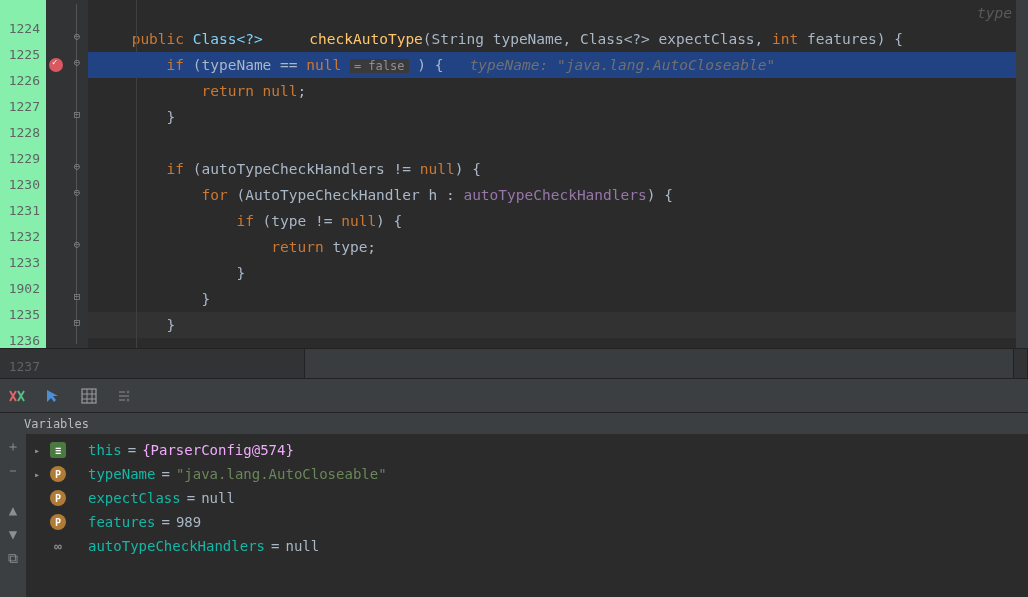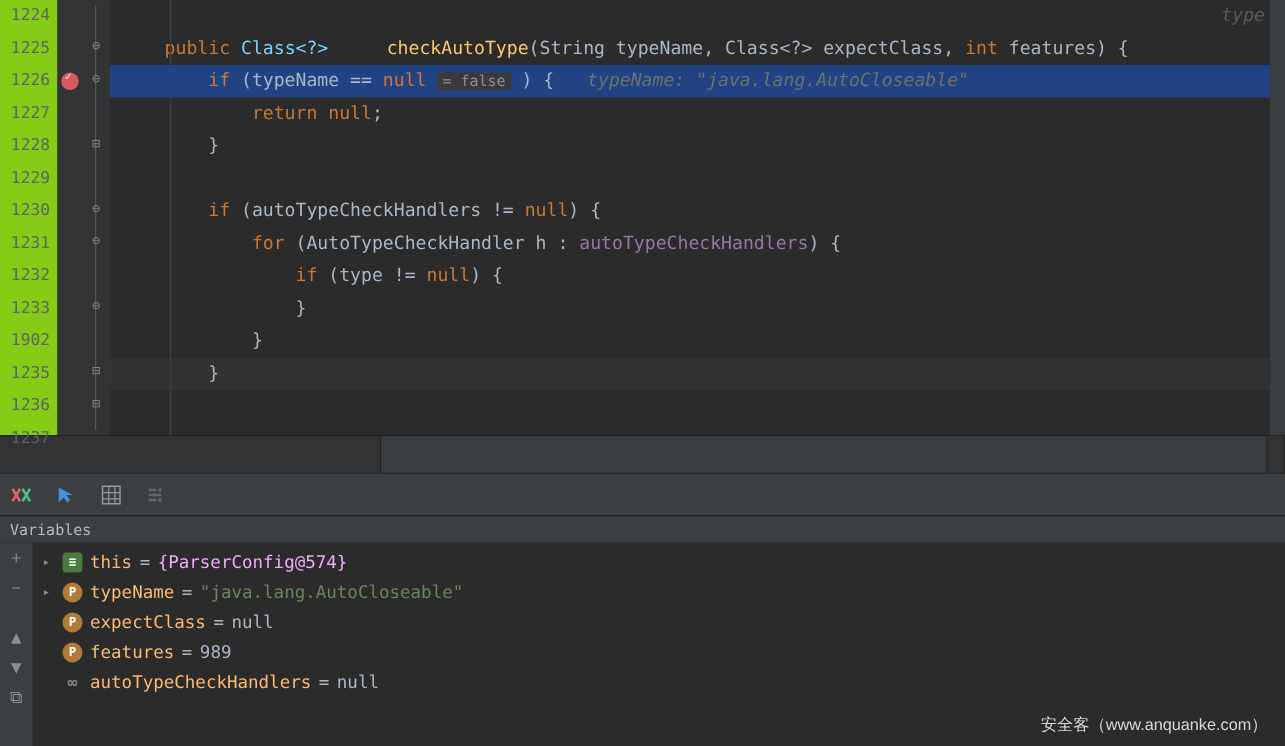--- a/index.html
+++ b/index.html
@@ -12,24 +12,24 @@
     background: #2b2b2b;
     color: #a9b7c6;
   }
   .editor-area {
     display: flex;
     height: 348px;
     position: relative;
   }
   .gutter-numbers {
     width: 46px;
-    background: #84cc16;
+    background: #86efac;
     color: #5f6364;
     text-align: right;
-    padding-top: 0;
+    padding-top: 16px;
     user-select: none;
   }
   .gutter-numbers div {
     height: 26px;
     line-height: 26px;
     padding-right: 6px;
     font-size: 13px;
   }
   .gutter-icons {
     width: 20px;
@@ -149,21 +149,21 @@
     align-items:center;
     justify-content:center;
     color:#a9b7c6;
   }
   
   .var-header {
     height:22px;
     background:#3c3f41;
     color:#bbbbbb;
     font-size:12px;
-    padding-left:8px;
+    padding-left:24px;
     line-height:22px;
     border-top:1px solid #222;
   }
   
   .var-body {
     flex:1;
     display:flex;
     background:#2b2b2b;
     height: calc(597px - 348px - 30px - 34px - 22px);
     position:relative;
@@ -206,21 +206,21 @@
     border-radius:50%;
     display:flex;
     align-items:center;
     justify-content:center;
     font-size:10px;
     font-weight:bold;
     color:#fff;
   }
   .ico-obj { background:#4a7a3f; border-radius:3px;}
   .ico-p { background:#b07b36; }
-  .vname { color:#fdba74; }
+  .vname { color:#14b8a6;margin-left:16px; }
   .veq { color:#a9b7c6; }
   .vval-str { color:#6a8759; }
   .vval-obj { color:#f0abfc; }
   .vval-num { color:#a9b7c6; }
   .watermark {
     position:absolute;
     right:14px;
     bottom:8px;
     color:#d9d9d9;
     font-size:13px;
@@ -282,20 +282,21 @@
 
     <div class="code-line"> </div>
 
     <div class="code-line">         <span class="kw">if</span><span> (autoTypeCheckHandlers != </span><span class="kw">null</span><span>) {</span></div>
 
     <div class="code-line">             <span class="kw">for</span><span> (AutoTypeCheckHandler h : </span><span class="pr">autoTypeCheckHandlers</span><span>) {</span></div>
 
 
     <div class="code-line">                 <span class="kw">if</span><span> (type != </span><span class="kw">null</span><span>) {</span></div>
 
+    <div class="code-line">                     <span class="kw">return</span><span> type;</span></div>
 
     <div class="code-line">                 <span>}</span></div>
 
     <div class="code-line">             <span>}</span></div>
 
     <div class="code-line" style="background:#323232;">         <span>}</span></div>
   </div>
   <div class="scroll-strip"></div>
 </div>
 
@@ -383,14 +384,13 @@
 
     <div class="var-row">
       <span class="arrow"> </span>
       <span class="ico" style="color:#888;font-size:13px;">∞</span>
       <span class="vname">autoTypeCheckHandlers</span>
         <span class="veq"> = </span>
         <span class="vval-num">null</span>
     </div>
 
   </div>
-  <div class="watermark">安全客（www.anquanke.com）</div>
 </div>
 
 </body></html>

